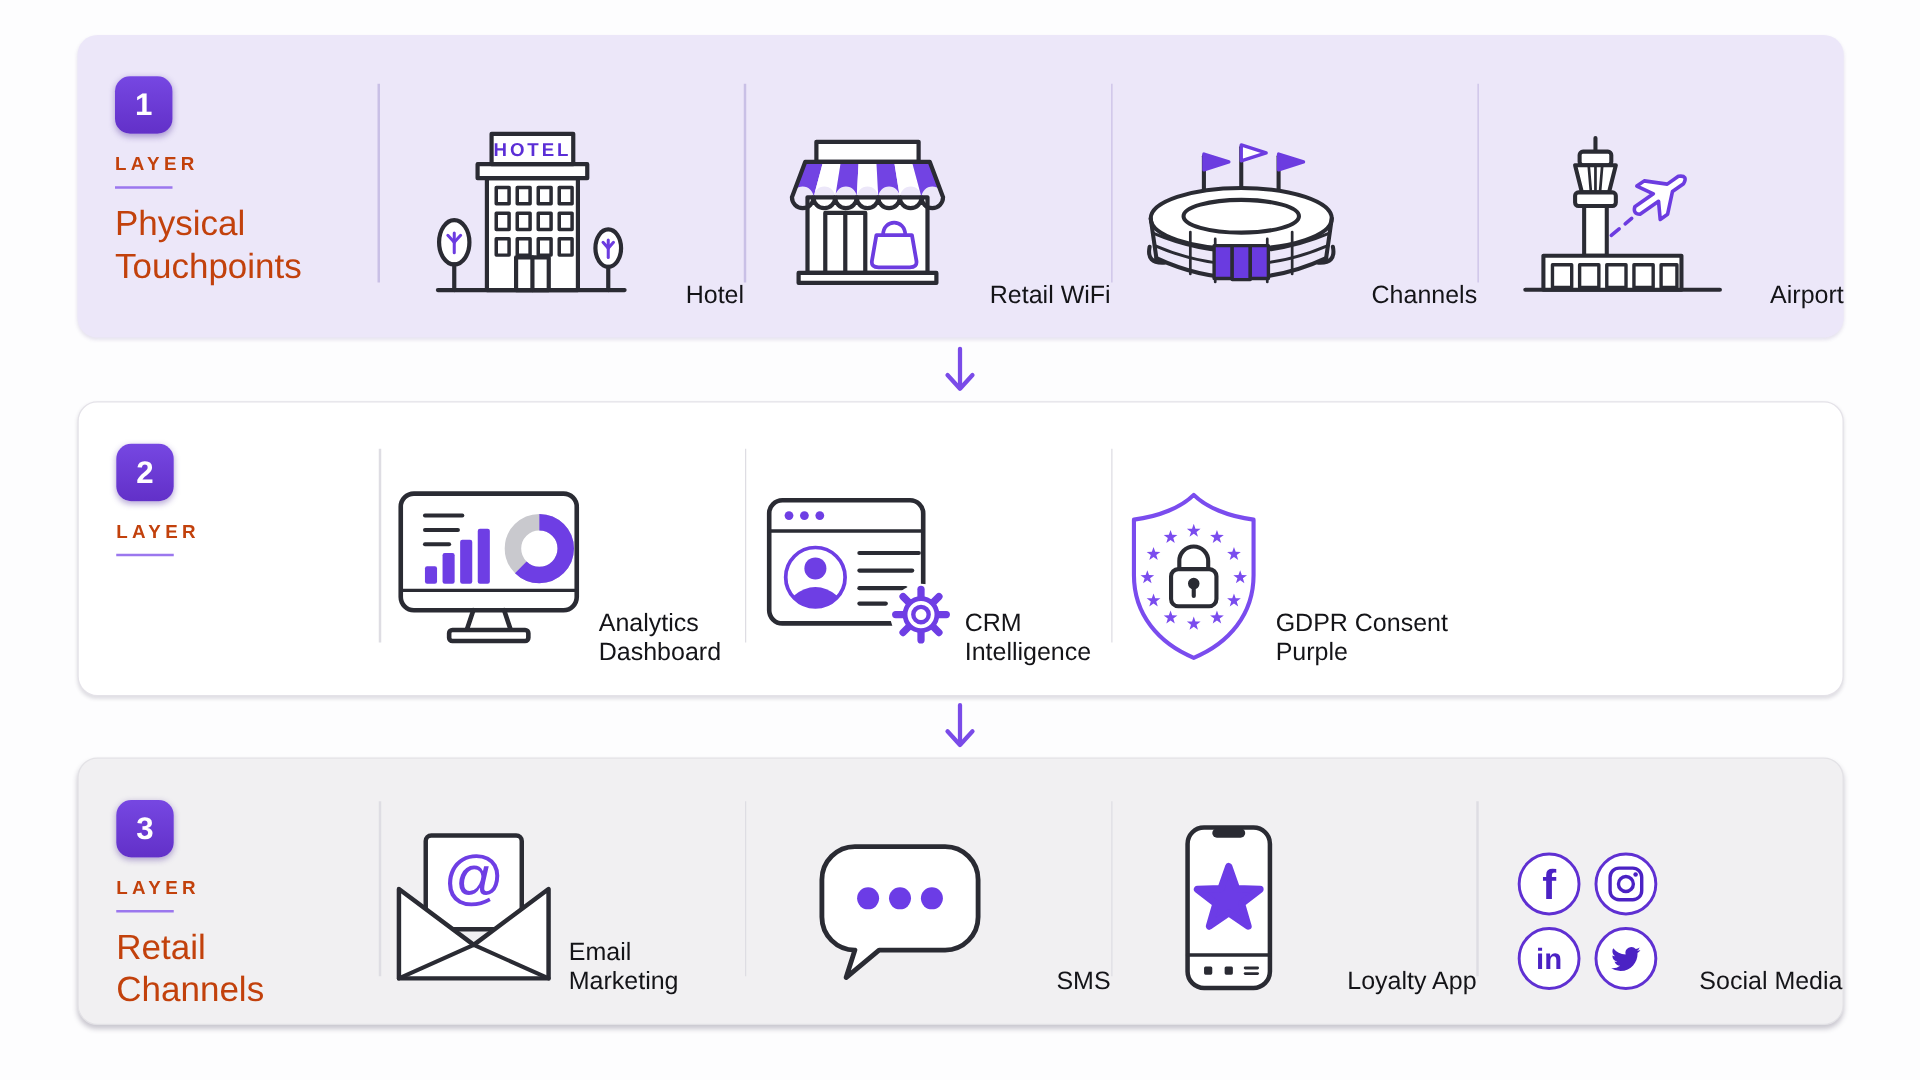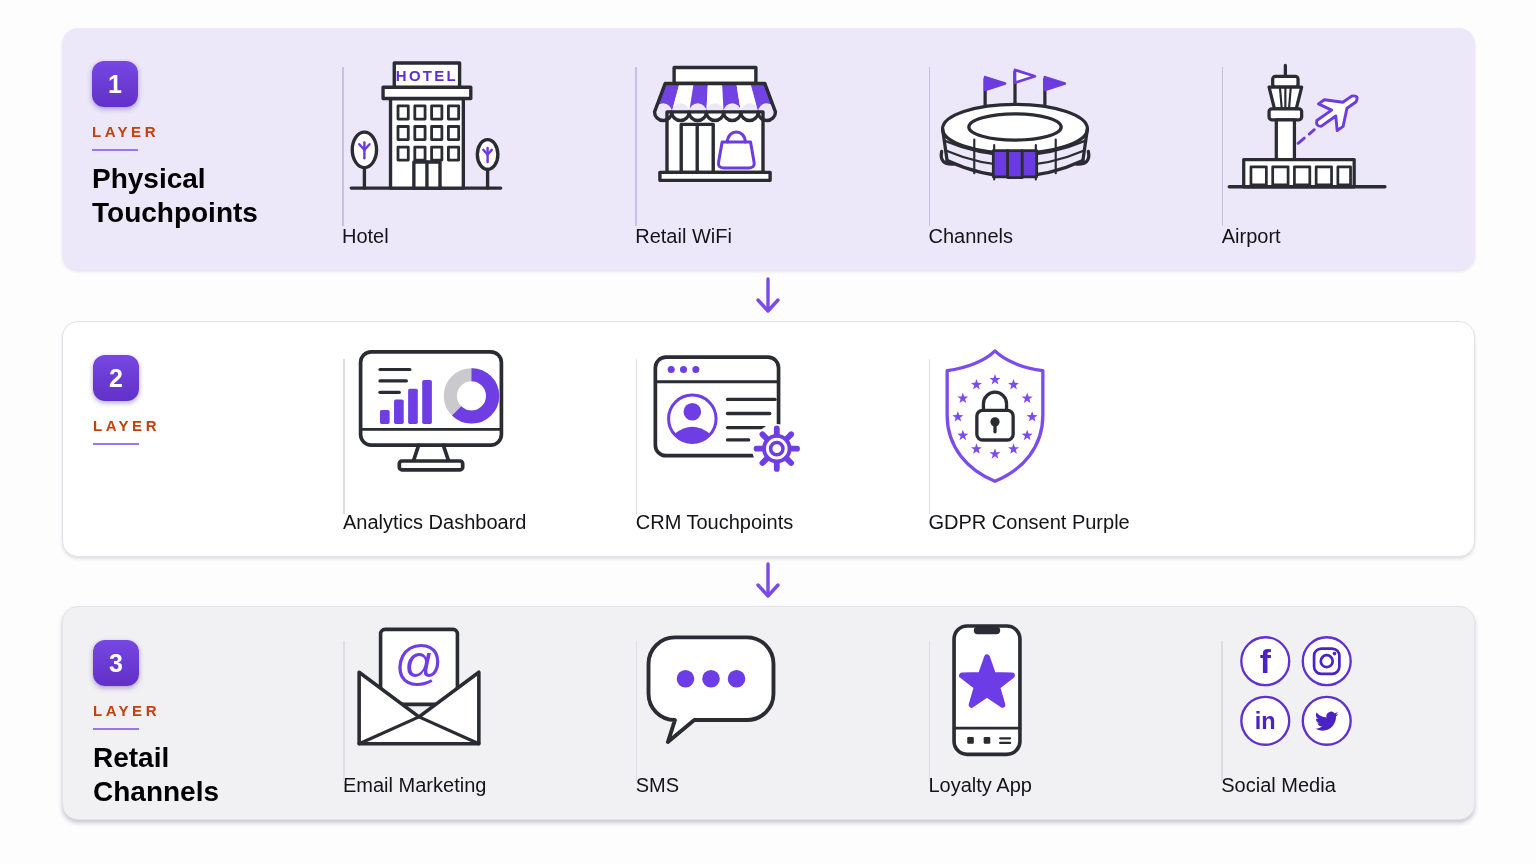--- a/index.html
+++ b/index.html
@@ -17,22 +17,22 @@
   .meta{padding:33px 0 0 30px;}
   .badge{
     width:46px;height:46px;border-radius:12px;
     background:linear-gradient(#7647E2,#6230C8);
     color:#fff;font-size:25px;font-weight:bold;
     display:flex;align-items:center;justify-content:center;
     box-shadow:0 2px 5px rgba(70,35,150,.4);
   }
   .eyebrow{margin-top:16px;font-size:15px;font-weight:bold;letter-spacing:3.5px;color:#c2410c;}
   .rule{width:46px;height:2px;background:#9B77EE;margin-top:9px;}
-  .title{margin-top:11px;font-size:28px;line-height:1.22;font-weight:bold;color:#000000;width:195px;}
-  .cell{position:relative;display:flex;flex-direction:column;align-items:flex-start;justify-content:flex-end;padding-bottom:22px;margin-left:40px;}
+  .title{margin-top:11px;font-size:28px;line-height:1.22;font-weight:normal;color:#c2410c;width:195px;}
+  .cell{position:relative;display:flex;flex-direction:row;align-items:flex-end;justify-content:flex-end;padding-bottom:22px;}
   .cell::before{content:"";position:absolute;left:0;top:16%;height:66%;width:1.5px;background:#DEDDE3;}
   #card1 .cell::before{background:#C9C0E6;}
   .art{flex:1;display:flex;align-items:center;justify-content:center;}
   .label{font-size:20px;color:#141418;}
   .flow{position:absolute;left:755px;}
   #flow1{top:276px;}
   #flow2{top:561px;}
   svg text{font-family:"Liberation Sans",sans-serif;}
 </style>
 </head>
@@ -251,21 +251,21 @@
             <line x1="148.7" y1="131.3" x2="143.7" y2="136.3"></line>
           <line x1="144" y1="120" x2="137" y2="120"></line>
             <line x1="148.7" y1="108.7" x2="143.7" y2="103.7"></line>
           <line x1="160" y1="104" x2="160" y2="97"></line>
             <line x1="171.3" y1="108.7" x2="176.3" y2="103.7"></line>
         </g>
         <circle cx="160" cy="120" r="14.5" fill="#FFFFFF" stroke="#6E3EE4" stroke-width="4.4"></circle>
         <circle cx="160" cy="120" r="7" stroke="#6E3EE4" stroke-width="4"></circle>
       </svg>
     </div>
-    <div class="label">CRM Touchpoints</div>
+    <div class="label">CRM Intelligence</div>
   </div>
 
   <div class="cell">
     <div class="art">
       <svg width="132" height="145" viewBox="0 0 160 175" fill="none">
         <defs>
           <path id="eu-star" d="M0 -7 L1.65 -2.27 L6.66 -2.16 L2.66 0.87 L4.11 5.66 L0 2.8 L-4.11 5.66 L-2.66 0.87 L-6.66 -2.16 L-1.65 -2.27 Z" fill="#7A4CEE"></path>
         </defs>
         <path d="M80 8 C68 20 46 29 22 32 L22 86 C22 124 46 152 80 166 C114 152 138 124 138 86 L138 32 C114 29 92 20 80 8 Z" stroke="#7A4CEE" stroke-width="4" fill="#FFFFFF" stroke-linejoin="round"></path>
         <use href="#eu-star" x="80" y="43"></use>

